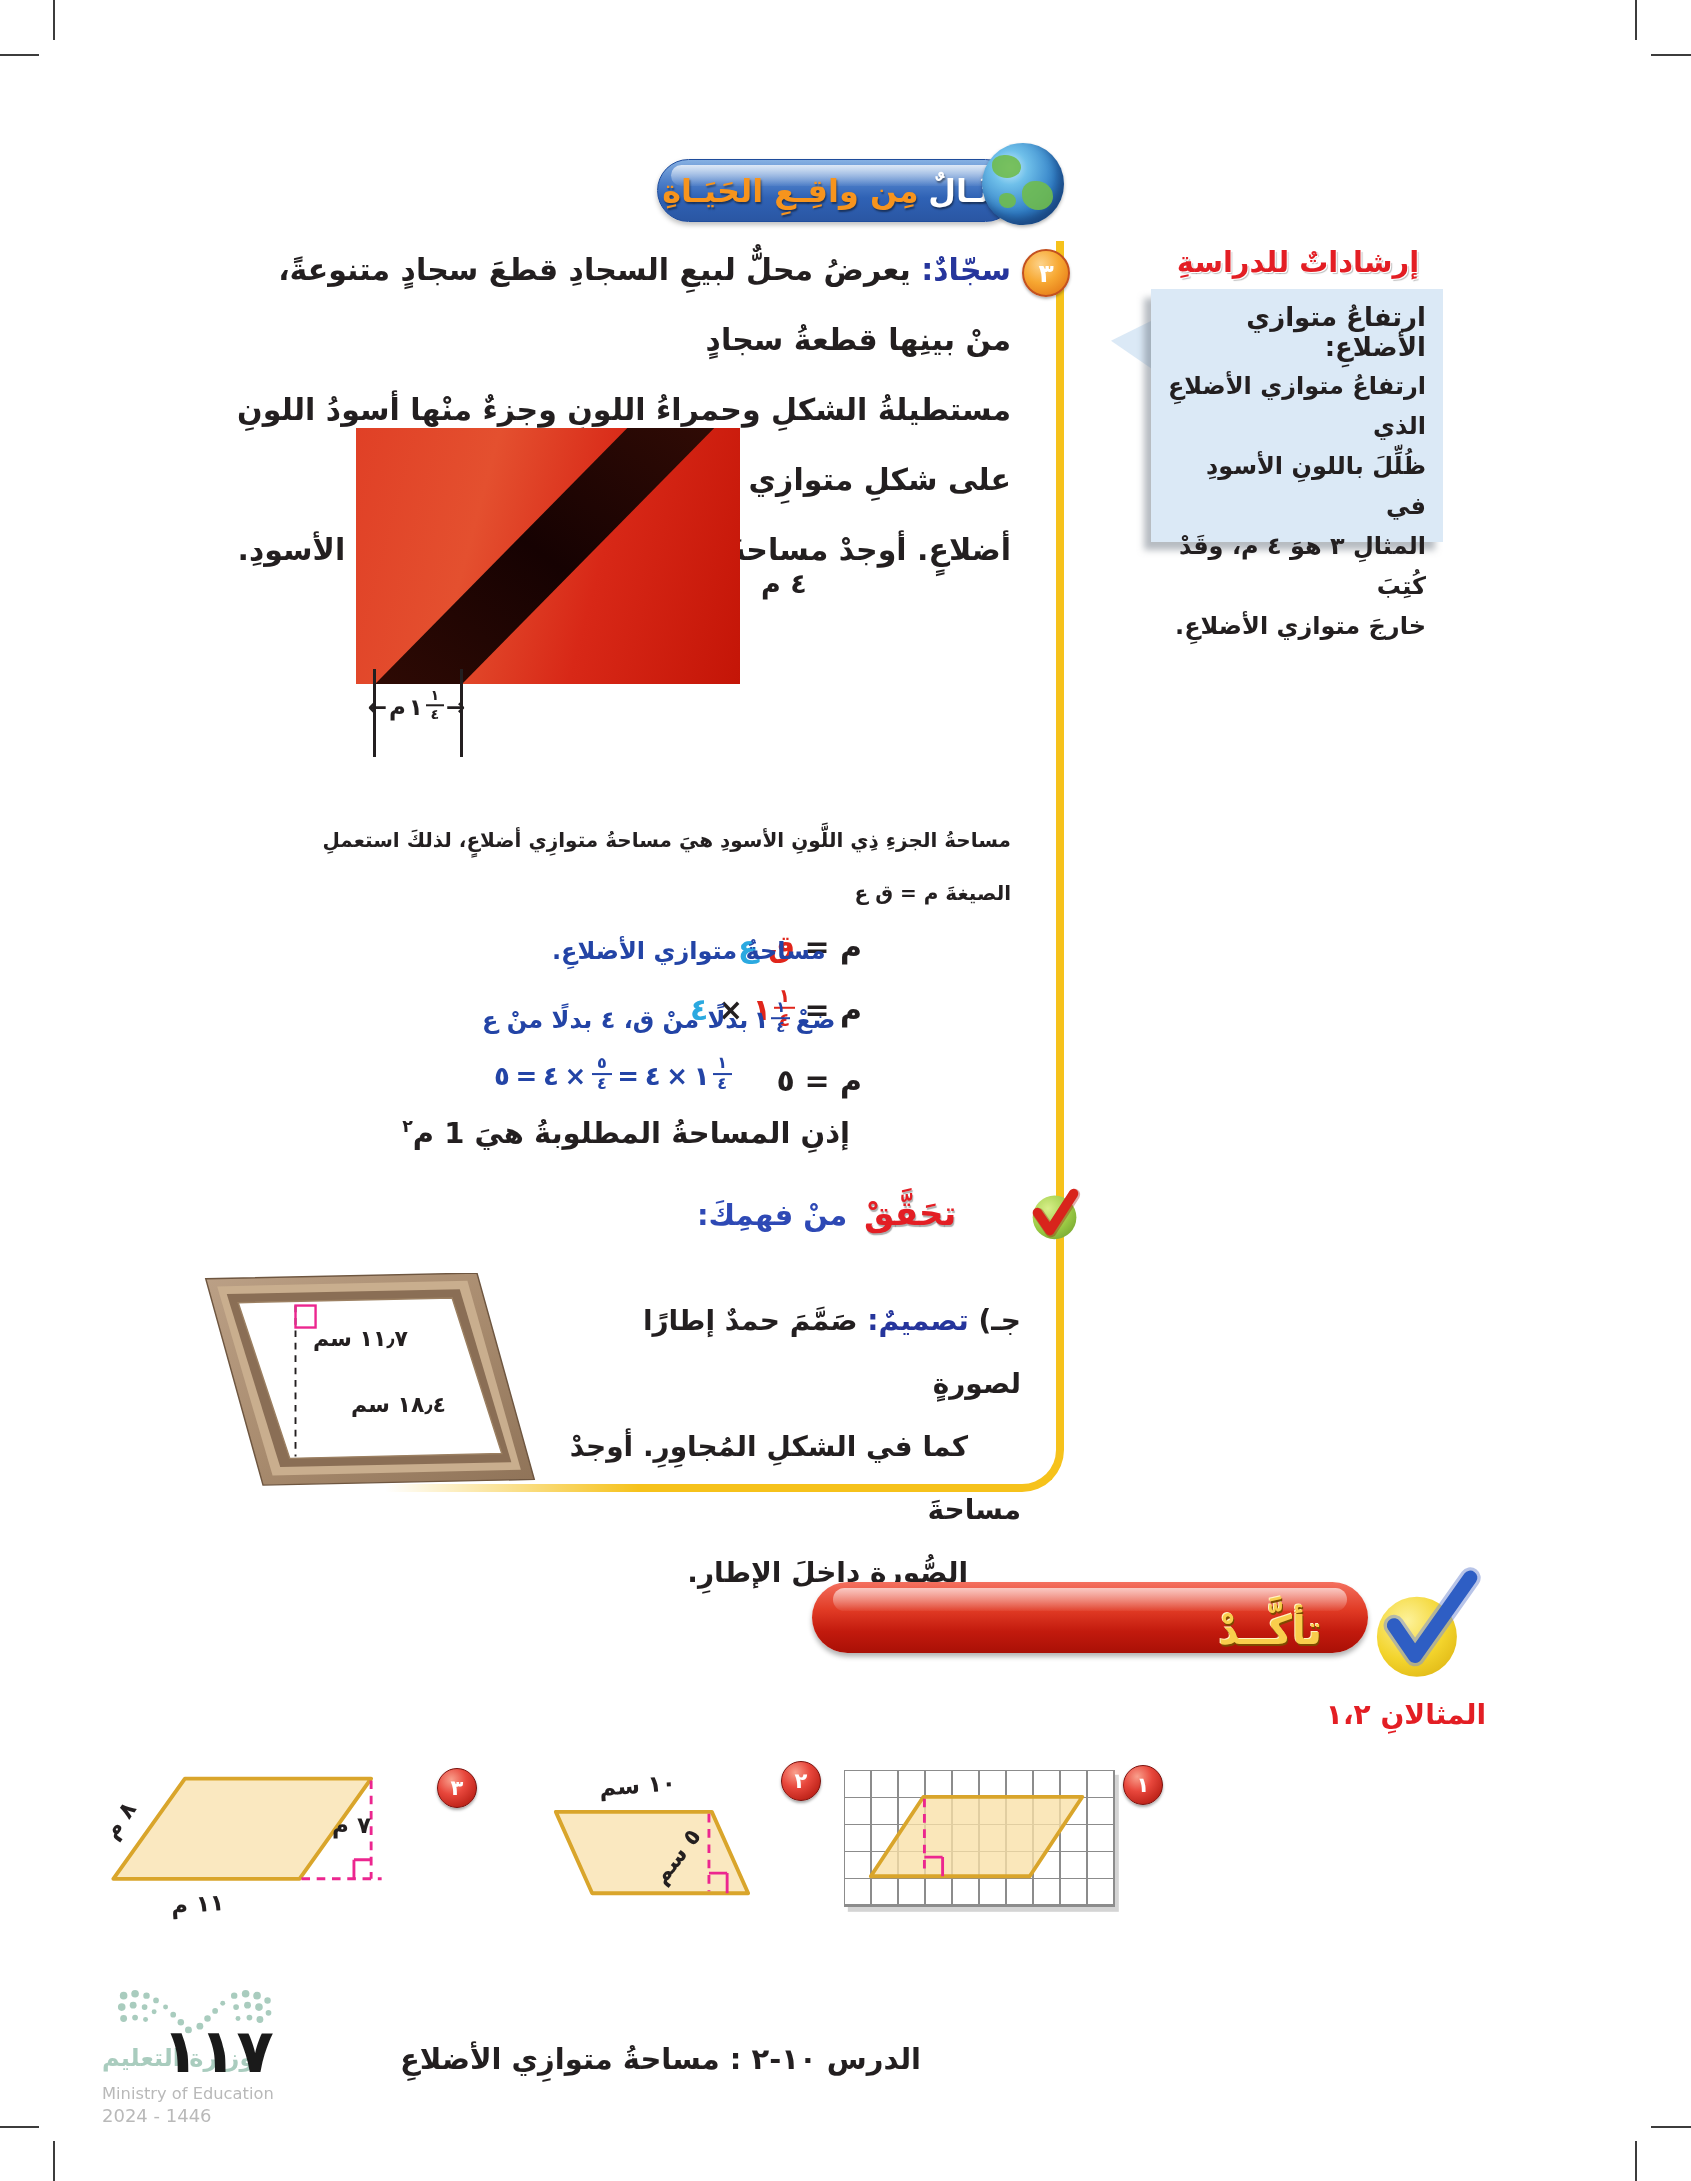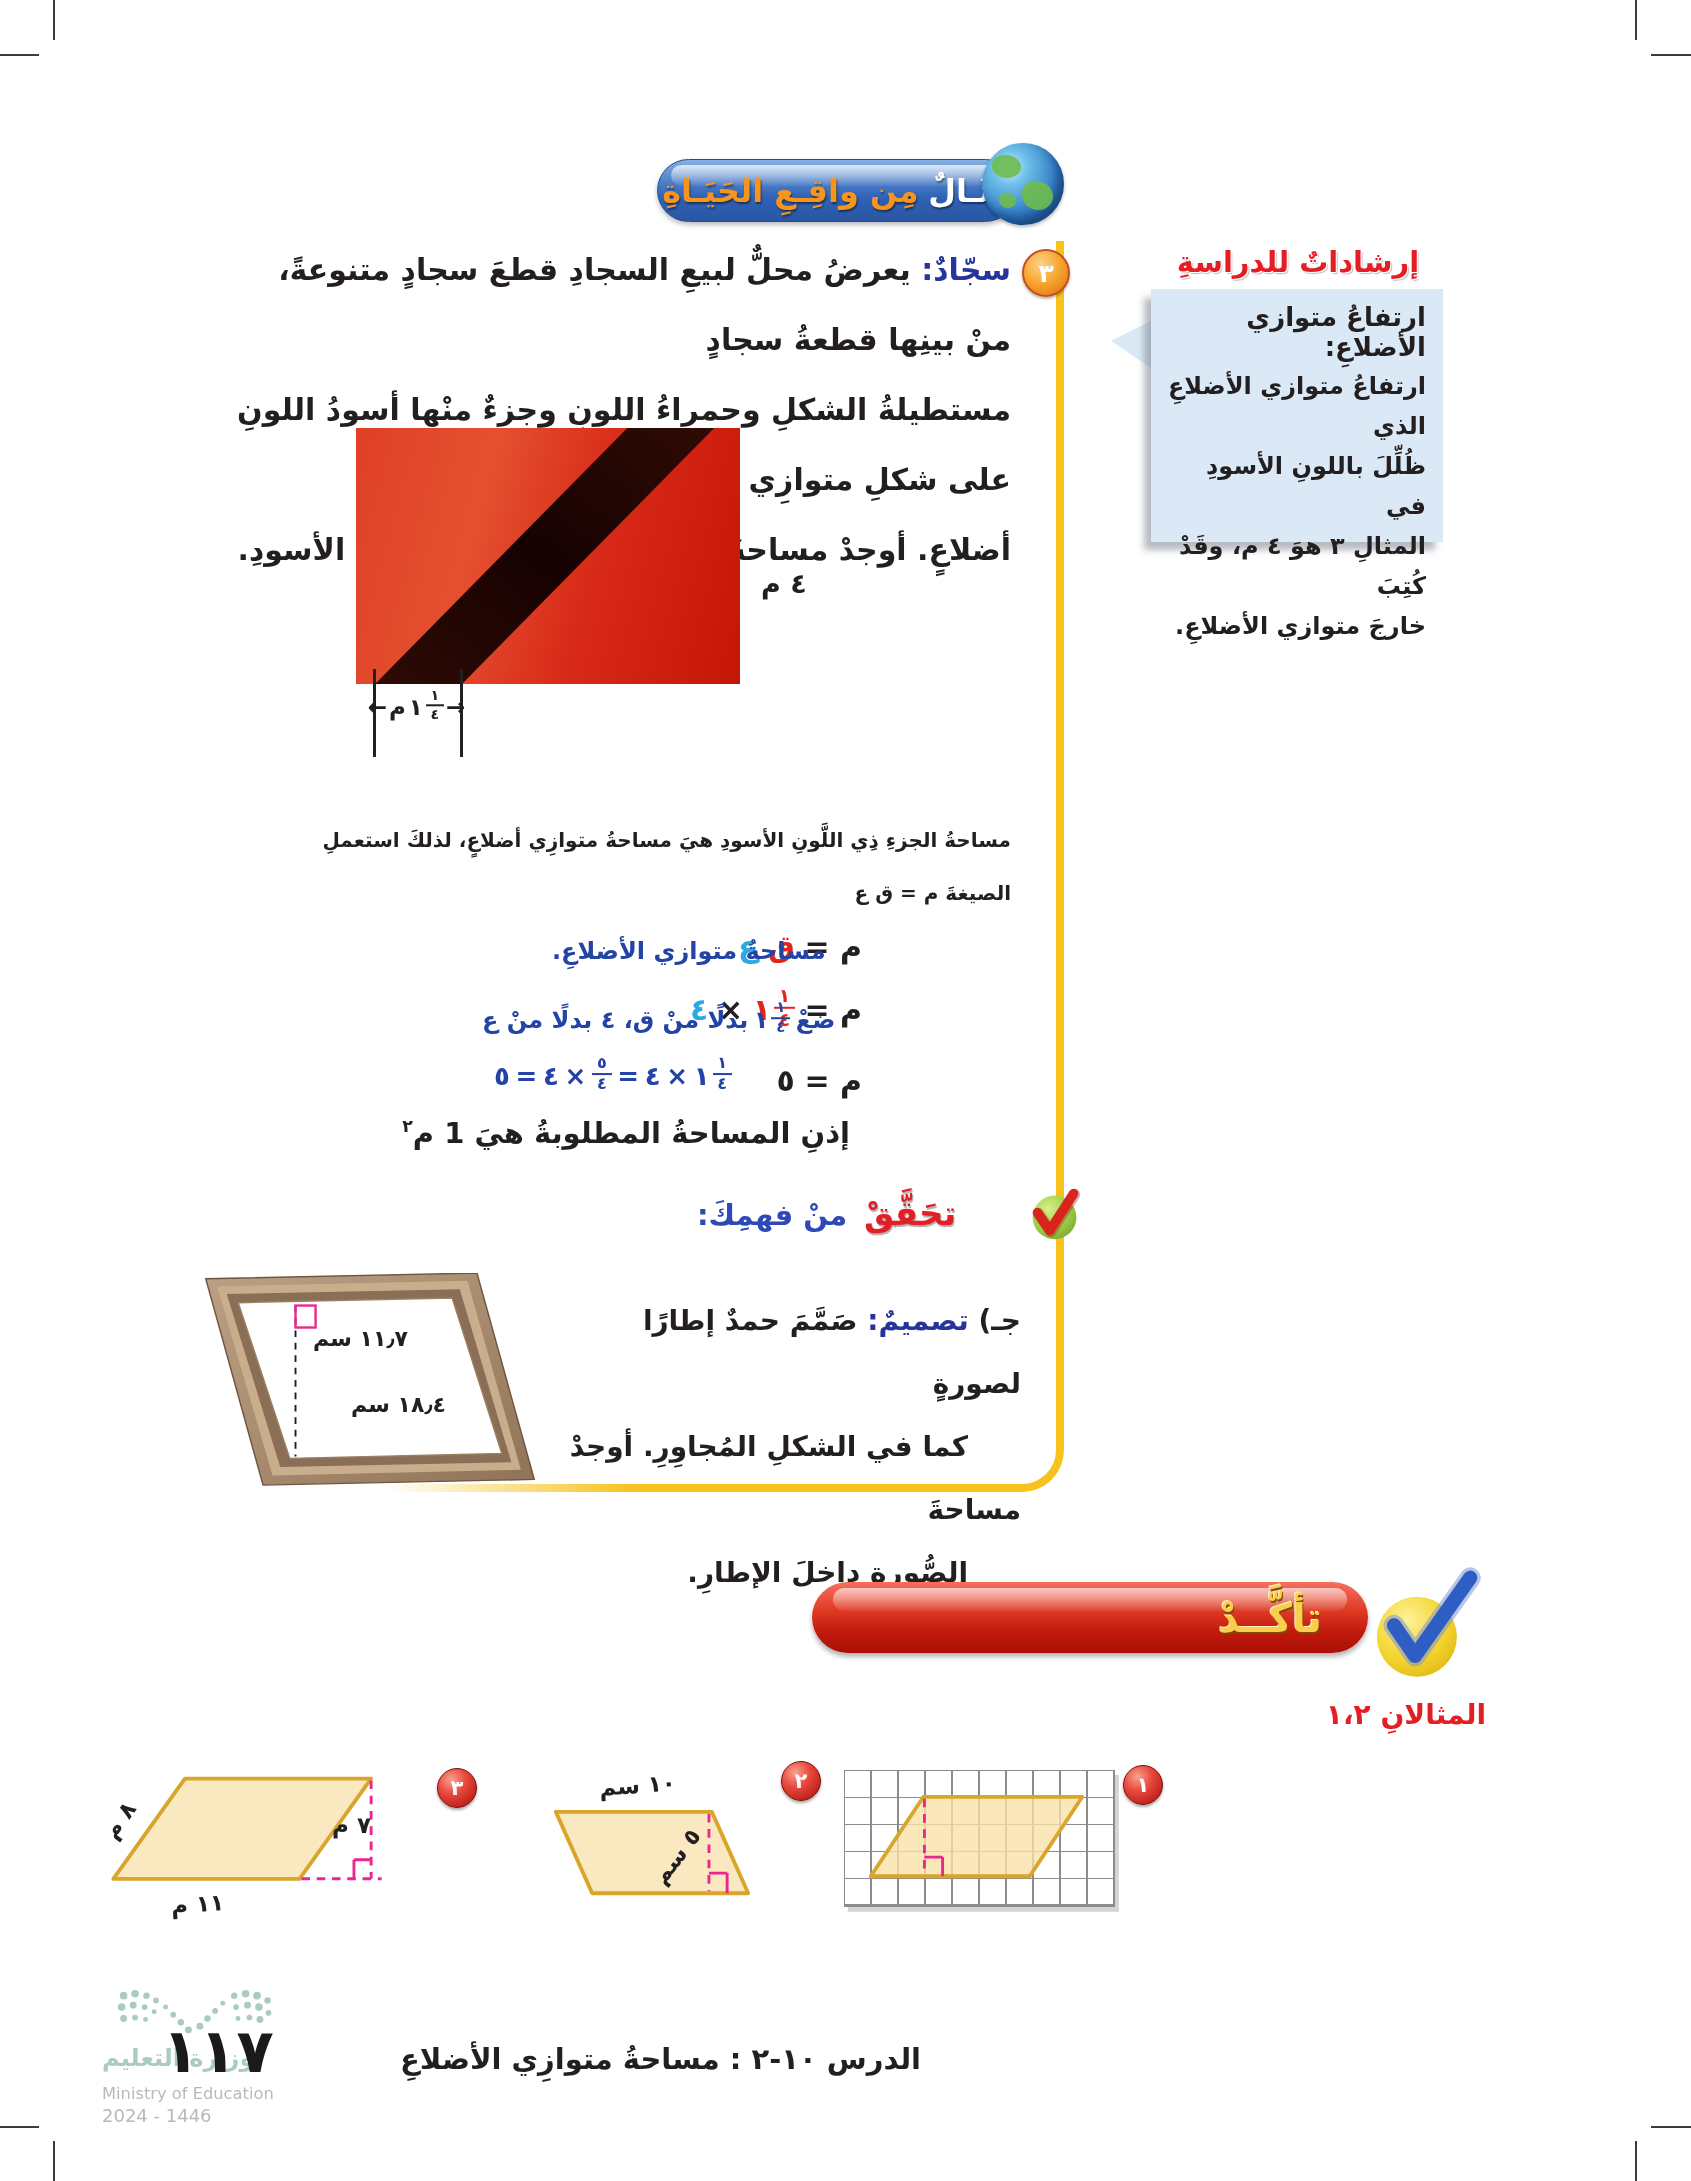--- a/index.html
+++ b/index.html
@@ -79,21 +79,21 @@
   
   .design{position:absolute;left:569px;top:1289px;width:453px;font-size:28px;font-weight:bold;
     color:#231f20;line-height:63px;}
   .design .ind{padding-left:0;padding-right:53px;}
   
   .frame{position:absolute;left:180px;top:1273px;width:382px;height:216px;}
   .frame .lab{position:absolute;font-size:22px;font-weight:bold;color:#231f20;white-space:nowrap;}
   
   .confirm{position:absolute;left:813px;top:1582px;width:556px;height:71px;border-radius:36px;
     background:linear-gradient(#f4705f 0%,#e03a24 40%,#c21a0d 70%,#a90f06 100%);
-    box-shadow:0 3.8px 5.7px rgba(0,0,0,.3);display:flex;align-items:center;justify-content:flex-start;}
+    box-shadow:0 3.8px 5.7px rgba(0,0,0,.3);display:flex;align-items:flex-end;justify-content:flex-start;}
   .confirm:before{content:"";position:absolute;left:21px;top:5.7px;right:21px;height:23px;border-radius:14.3px;
     background:linear-gradient(rgba(255,255,255,.65),rgba(255,255,255,.05));}
   .confirm span{position:relative;margin-right:46px;font-size:40px;font-weight:bold;color:#f9ce4c;
     text-shadow:1px 1.9px 0 #7e4a00,-1px -1px 0 #fff3c2;}
   .examples-ref{position:absolute;left:1336px;top:1698px;width:151px;color:#e31e24;
     font-size:28px;font-weight:bold;text-align:left;white-space:nowrap;}
   .instruction{position:absolute;left:717px;top:1696px;width:607px;font-size:30px;font-weight:bold;
     color:#231f20;text-align:right;}
   
   .grid{position:absolute;left:845px;top:1770px;width:269px;height:135px;background:#fff;

